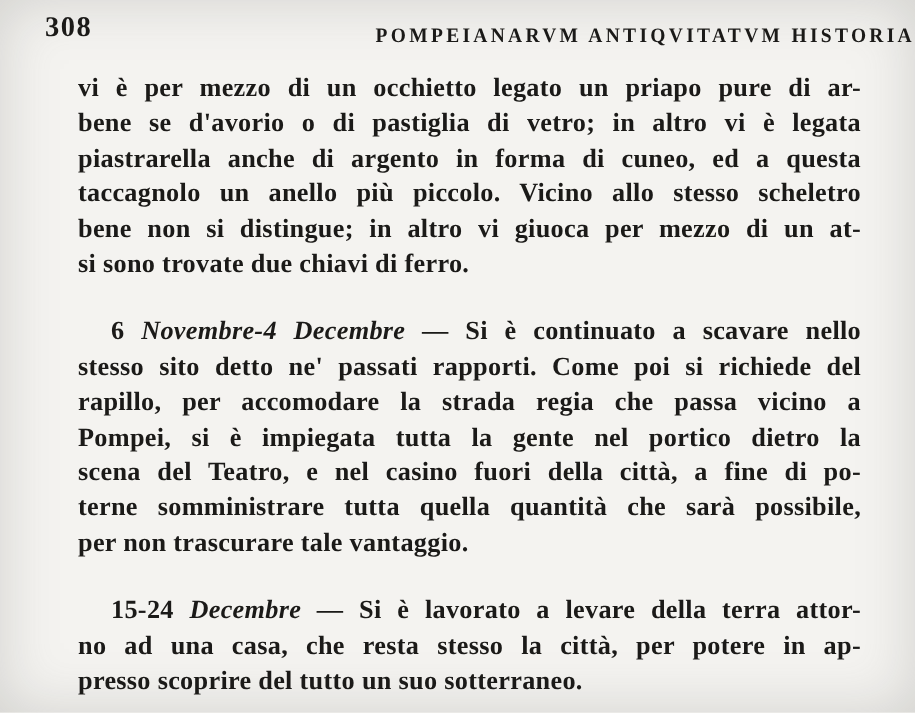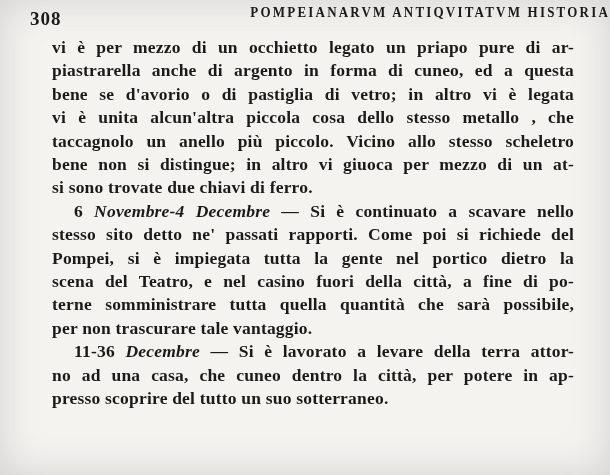--- a/index.html
+++ b/index.html
@@ -15,21 +15,21 @@
     position: relative;
   }
   .page {
     width: 610px;
     height: 475px;
     box-sizing: border-box;
     box-shadow: inset 0 0 38px rgba(120,120,115,0.28);
   }
   .header {
     position: relative;
-    padding-top: 1px;
+    padding-top: 12px;
     height: 28px;
   }
   .page-number {
     position: absolute;
     left: 30px;
     top: 8px;
     font-size: 19px;
     letter-spacing: 1px;
   }
   .running-title {
@@ -47,50 +47,51 @@
     line-height: 23.4px;
     text-align: justify;
     text-align-last: justify;
     letter-spacing: 0.2px;
   }
   .line.last {
     text-align-last: left;
   }
   .line.indent {
     text-indent: 22px;
+    margin-top: 22px;
   }
   .it {
     font-style: italic;
   }
 </style>
 </head>
 <body style="background: rgb(244, 243, 240); color: rgb(27, 26, 24);">
 
 <div class="page">
   <div class="header">
     <div class="page-number">308</div>
     <div class="running-title">POMPEIANARVM ANTIQVITATVM HISTORIA</div>
   </div>
   <div class="content">
       <div>
         <div class="line"><span>vi è per mezzo di un occhietto legato un priapo pure di ar-</span></div>
+        <div class="line"><span>bene se d'avorio o di pastiglia di vetro; in altro vi è legata</span></div>
         <div class="line"><span>piastrarella anche di argento in forma di cuneo, ed a questa</span></div>
-        <div class="line"><span>bene se d'avorio o di pastiglia di vetro; in altro vi è legata</span></div>
-        <div class="line"><span>vi è unita alcun'altra piccola cosa dello stesso metallo , che</span></div>
         <div class="line"><span>taccagnolo un anello più piccolo. Vicino allo stesso scheletro</span></div>
         <div class="line"><span>bene non si distingue; in altro vi giuoca per mezzo di un at-</span></div>
         <div class="line last"><span>si sono trovate due chiavi di ferro.</span></div>
       </div>
       <div>
         <div class="line indent"><span>6 </span><span class="it">Novembre-4</span><span> </span><span class="it">Decembre</span><span> — Si è continuato a scavare nello</span></div>
         <div class="line"><span>stesso sito detto ne' passati rapporti. Come poi si richiede del</span></div>
+        <div class="line"><span>rapillo, per accomodare la strada regia che passa vicino a</span></div>
         <div class="line"><span>Pompei, si è impiegata tutta la gente nel portico dietro la</span></div>
         <div class="line"><span>scena del Teatro, e nel casino fuori della città, a fine di po-</span></div>
         <div class="line"><span>terne somministrare tutta quella quantità che sarà possibile,</span></div>
         <div class="line last"><span>per non trascurare tale vantaggio.</span></div>
       </div>
       <div>
-        <div class="line indent"><span>11-36 </span><span class="it">Decembre</span><span> — Si è lavorato a levare della terra attor-</span></div>
-        <div class="line"><span>no ad una casa, che cuneo dentro la città, per potere in ap-</span></div>
+        <div class="line indent"><span>15-24 </span><span class="it">Decembre</span><span> — Si è lavorato a levare della terra attor-</span></div>
+        <div class="line"><span>no ad una casa, che resta stesso la città, per potere in ap-</span></div>
         <div class="line last"><span>presso scoprire del tutto un suo sotterraneo.</span></div>
       </div>
     </div>
 </div>
 
 </body></html>

